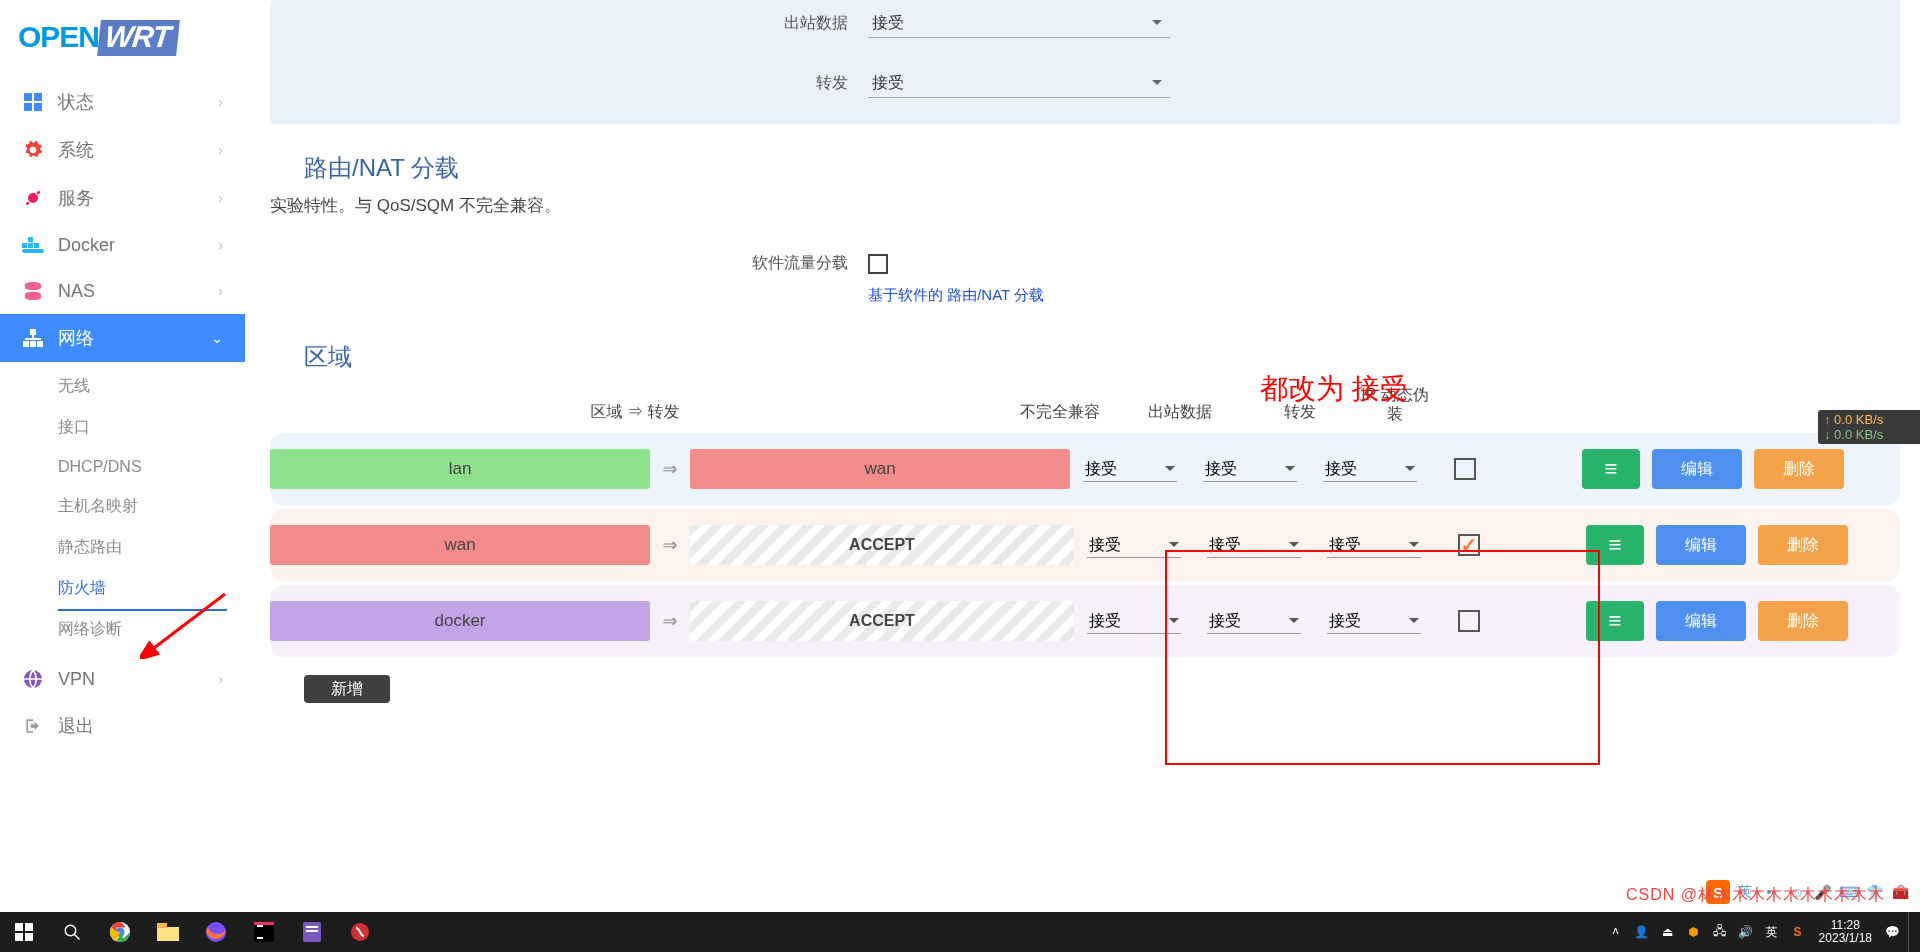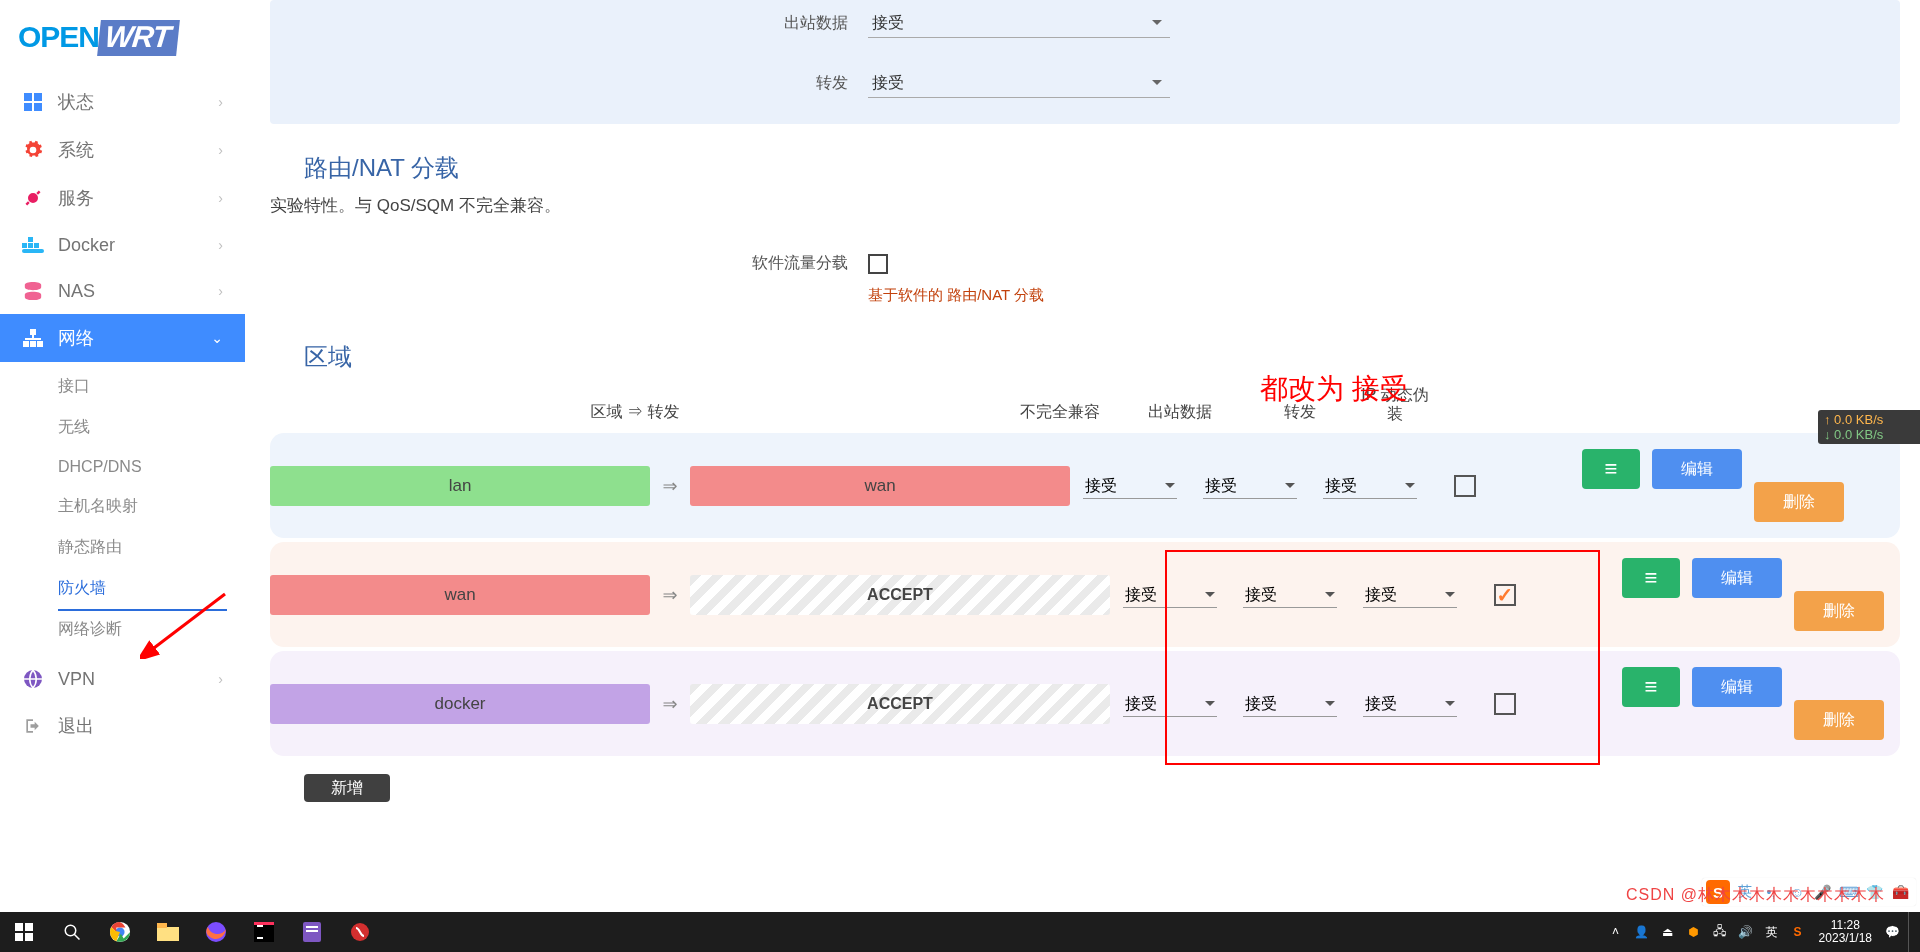--- a/index.html
+++ b/index.html
@@ -28,52 +28,52 @@
   .main { position:absolute; left:270px; top:0; right:20px; }
   .upper-card { background:#eaf1fb; border-radius:4px; padding:0 0 18px 0; margin-right:0; }
   .form-row { display:flex; align-items:center; padding:8px 0; }
   .form-label { width:598px; text-align:right; padding-right:20px; font-size:16px; color:#555; }
   .form-select { width:302px; border:0; border-bottom:1px solid #aaa; background:transparent; padding:6px 4px; font-size:16px; color:#333; appearance:none; }
   .select-wrap { position:relative; width:302px; }
   .select-wrap::after { content:""; position:absolute; right:8px; top:12px; border:5px solid transparent; border-top-color:#666; }
   .checkbox { width:20px; height:20px; border:2px solid #444; display:inline-block; background:#fff; }
   .section-title { font-size:24px; color:#3764a6; padding:28px 0 6px 34px; }
   .section-desc { font-size:17px; color:#444; padding:4px 0 8px 0; }
-  .form-hint  { font-size:15px; color:#c2410c; padding-left:0; }
+  .form-hint  { font-size:15px; color:#1d4ed8; padding-left:0; }
   
   .zones-header { display:flex; align-items:flex-end; padding:6px 0 10px 0; font-size:16px; color:#444; }
   .zh-zone   { flex: 0 0 730px; text-align:center; }
   .zh-in     { flex: 0 0 120px; text-align:center; }
   .zh-out    { flex: 0 0 120px; text-align:center; }
   .zh-fwd    { flex: 0 0 120px; text-align:center; }
   .zh-masq   { flex: 0 0 70px;  text-align:center; line-height:1.2; }
   .zh-act    { flex: 0 0 350px; }
   .zone-row { display:flex; align-items:center; padding:16px 0; border-radius:14px; margin-bottom:4px; }
   .zone-row.b-blue  { background:#eef4fc; }
   .zone-row.b-pink  { background:#fdf3ee; }
   .zone-row.b-lilac { background:#f6f1fb; }
   .zr-zone { flex:0 0 730px; display:flex; align-items:center; justify-content:center; gap:0; }
   .zone-chip { width:380px; height:40px; display:flex; align-items:center; justify-content:center; border-radius:3px; color:#444; font-size:17px; }
   .chip-green  { background:#8ee08e; }
   .chip-red    { background:#f38b8b; }
   .chip-purple { background:#c2a3e6; }
-  .chip-accept { width:420px; height:40px; display:flex; align-items:center; justify-content:center; font-weight:700; color:#444;
+  .chip-accept { width:384px; height:40px; display:flex; align-items:center; justify-content:center; font-weight:700; color:#444;
                  background:repeating-linear-gradient(135deg,#eaeaea 0 8px,#ffffff 8px 16px); border-radius:3px; }
   .arrow-sep { width:40px; text-align:center; color:#888; font-size:18px; }
   .zr-sel { flex:0 0 120px; display:flex; justify-content:center; }
   .small-select-wrap { position:relative; width:94px; }
   .small-select { width:94px; border:0; border-bottom:1px solid #999; background:transparent; padding:4px 2px; font-size:16px; appearance:none; }
   .small-select-wrap::after { content:""; position:absolute; right:2px; top:10px; border:5px solid transparent; border-top-color:#555; }
   .zr-masq { flex:0 0 70px; display:flex; justify-content:center; }
   .masq-check { width:22px; height:22px; border:2px solid #555; display:flex; align-items:center; justify-content:center; color:#ff7a2e; font-size:20px; font-weight:700; }
   .zr-actions { flex:0 0 350px; display:flex; gap:12px; justify-content:flex-end; padding-right:6px; }
   .btn { height:40px; border:none; border-radius:4px; color:#fff; font-size:16px; cursor:pointer; display:flex; align-items:center; justify-content:center; }
   .btn-menu   { width:58px; background:#29b36b; font-size:22px; }
   .btn-edit   { width:90px; background:#4f8ff0; }
-  .btn-delete { width:90px; background:#f3a24a;margin-top:33px; }
+  .btn-delete { width:90px; background:#f3a24a; }
   .btn-add    { width:86px; height:28px; background:#404040; margin:18px 0 0 34px; }
   
   .anno-text { position:absolute; left:1260px; top:370px; color:#ff0000; font-size:28px; }
   .anno-box  { position:absolute; border:2px solid #ff0000; pointer-events:none; }
   .red-arrow { position:absolute; left:140px; top:589px; }
   
   .netspeed { position:absolute; right:0; top:410px; width:102px; background:#3a3a3a; border-radius:3px 0 0 3px; padding:2px 6px; font-family:Consolas,monospace; font-size:13px; }
   .ns-up   { color:#ffb74d; } .ns-down { color:#81c784; }
   
   .taskbar { position:absolute; left:0; right:0; bottom:0; height:40px; background:#1d1d1d; display:flex; align-items:center; color:#fff; font-size:12px; }
@@ -157,22 +157,22 @@
           <rect x="7" y="12" width="6" height="6"></rect>
           <rect x="14" y="12" width="6" height="6"></rect>
           <rect x="9" y="6" width="2" height="4"></rect>
           <rect x="2" y="9" width="16" height="2"></rect>
         </svg>
       </span>
     <span>网络</span>
     <span class="m-chevron">⌄</span>
   </div>
   <div class="submenu">
+    <div class="submenu-item">无线</div>
     <div class="submenu-item">接口</div>
-    <div class="submenu-item">无线</div>
     <div class="submenu-item">DHCP/DNS</div>
     <div class="submenu-item">主机名映射</div>
     <div class="submenu-item">静态路由</div>
     <div class="submenu-item current">防火墙</div>
     <div class="submenu-item">网络诊断</div>
   </div>
   <div class="menu-item">
     <span class="m-icon">
         <svg class="ic-vpn" width="20" height="20">
           <circle cx="10" cy="10" r="9"></circle>

